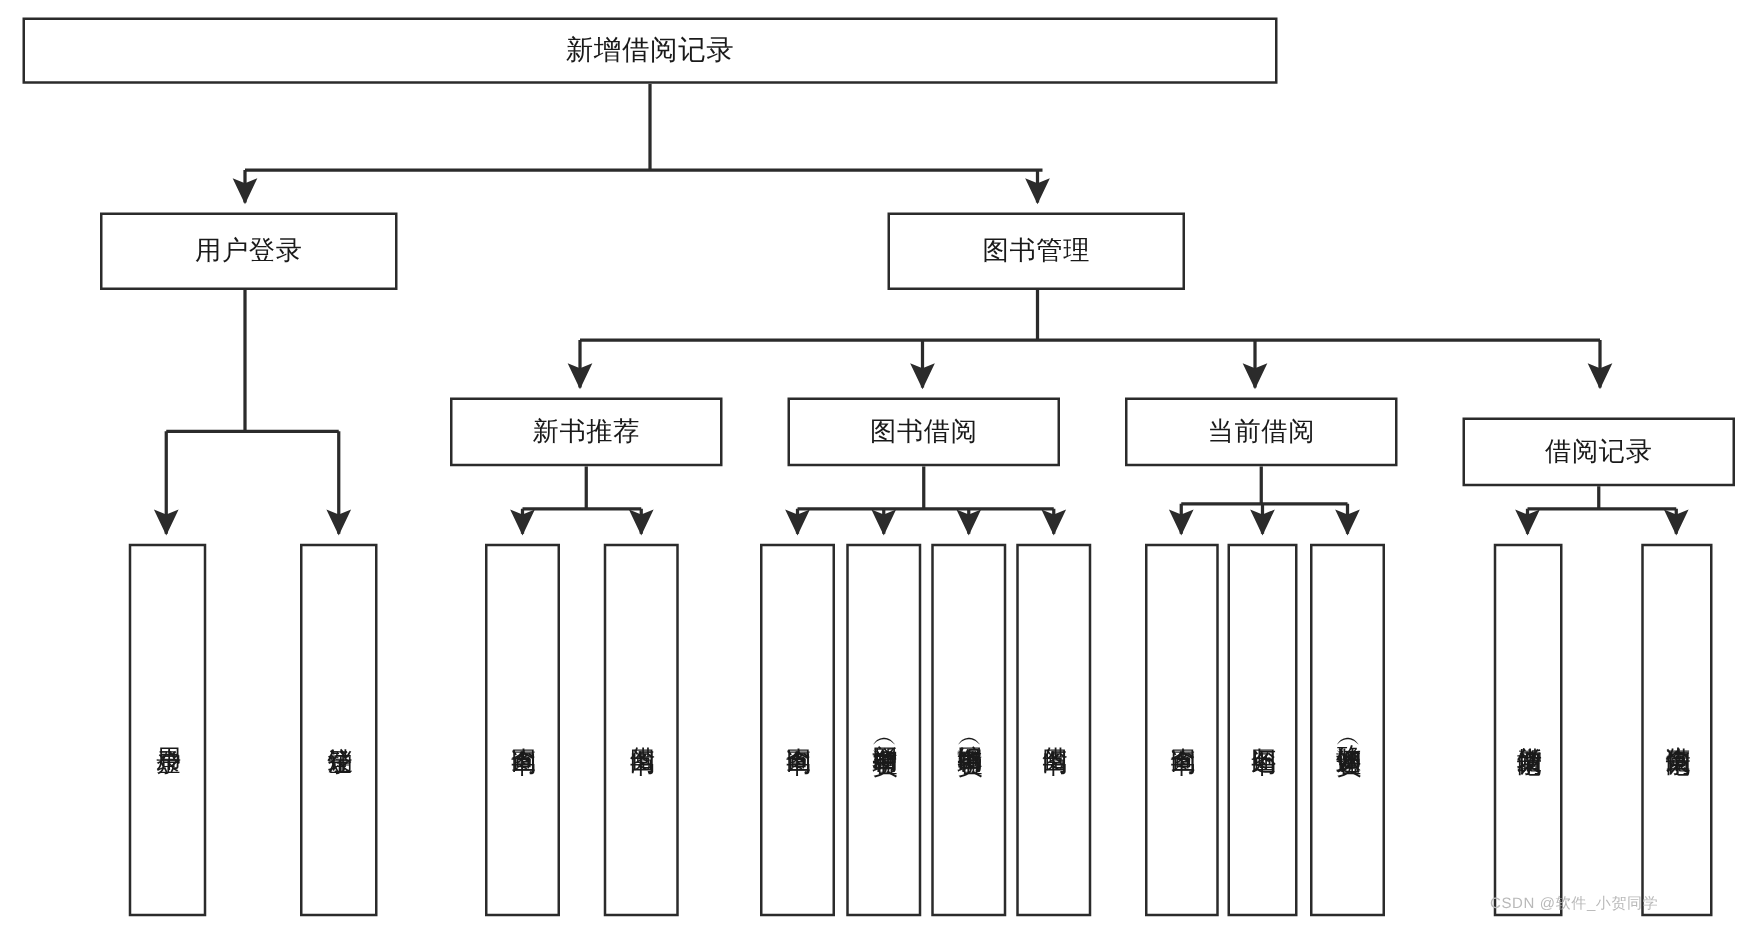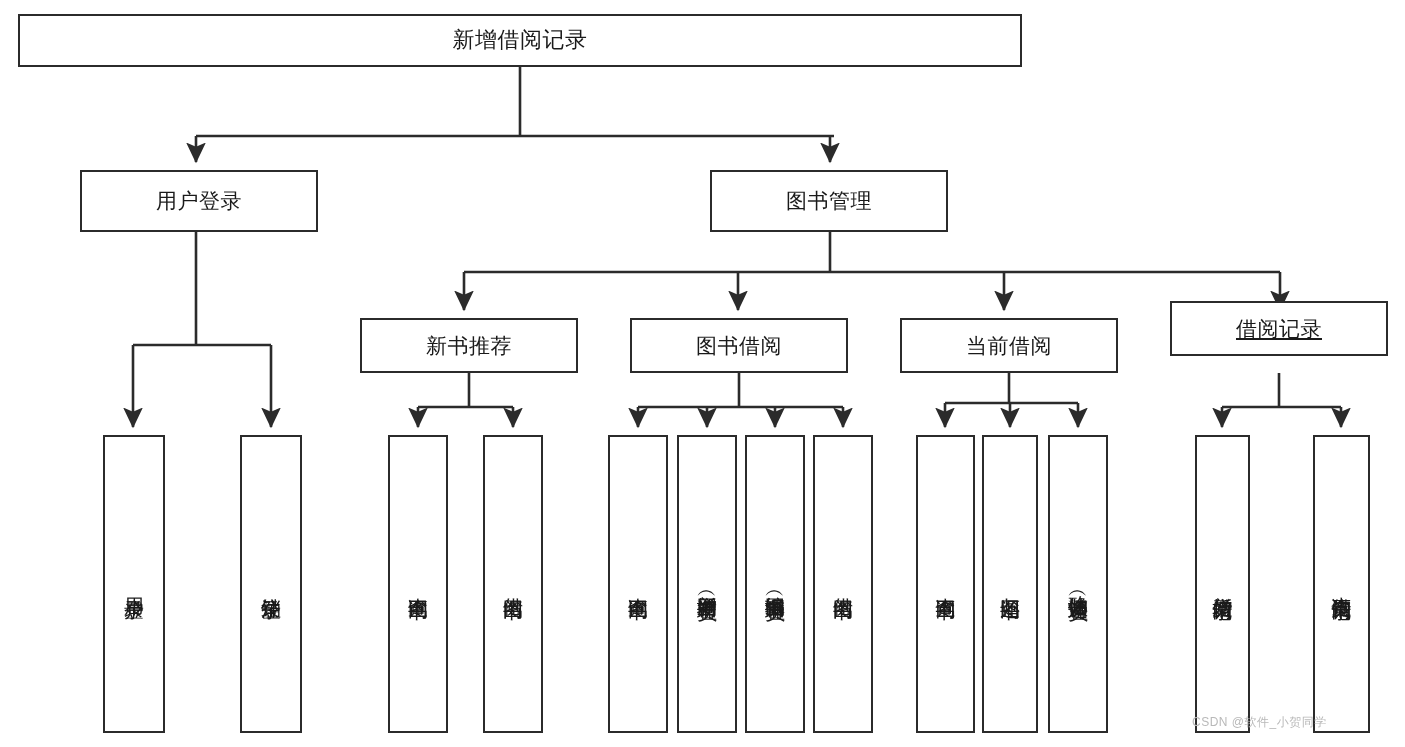--- a/index.html
+++ b/index.html
@@ -117,21 +117,21 @@
   </svg>
 
   <div class="node horizontal root" style="left:18px; top:14px; width:1004px; height:53px;">新增借阅记录</div>
 
   <div class="node horizontal" style="left:80px; top:170px; width:238px; height:62px;">用户登录</div>
   <div class="node horizontal" style="left:360px; top:318px; width:218px; height:55px;">新书推荐</div>
 
   <div class="node horizontal" style="left:710px; top:170px; width:238px; height:62px;">图书管理</div>
   <div class="node horizontal" style="left:900px; top:318px; width:218px; height:55px;">当前借阅</div>
   <div class="node horizontal" style="left:630px; top:318px; width:218px; height:55px;">图书借阅</div>
-  <div class="node horizontal" style="left:1170px; top:301px; width:218px; height:55px;text-decoration:underline;">借阅记录</div>
+  <div class="node horizontal" style="left:1170px; top:334px; width:218px; height:55px;">借阅记录</div>
 
   <div class="node vertical" style="left:103px; top:435px; width:62px; height:298px;">用户登录</div>
   <div class="node vertical" style="left:240px; top:435px; width:62px; height:298px;">注销登录</div>
 
   <div class="node vertical" style="left:388px; top:435px; width:60px; height:298px;">查询图书</div>
   <div class="node vertical" style="left:483px; top:435px; width:60px; height:298px;">借阅图书</div>
 
   <div class="node vertical" style="left:608px; top:435px; width:60px; height:298px;">查询图书</div>
   <div class="node vertical" style="left:677px; top:435px; width:60px; height:298px;">新增图书（管理员）</div>
   <div class="node vertical" style="left:745px; top:435px; width:60px; height:298px;">编辑图书（管理员）</div>

